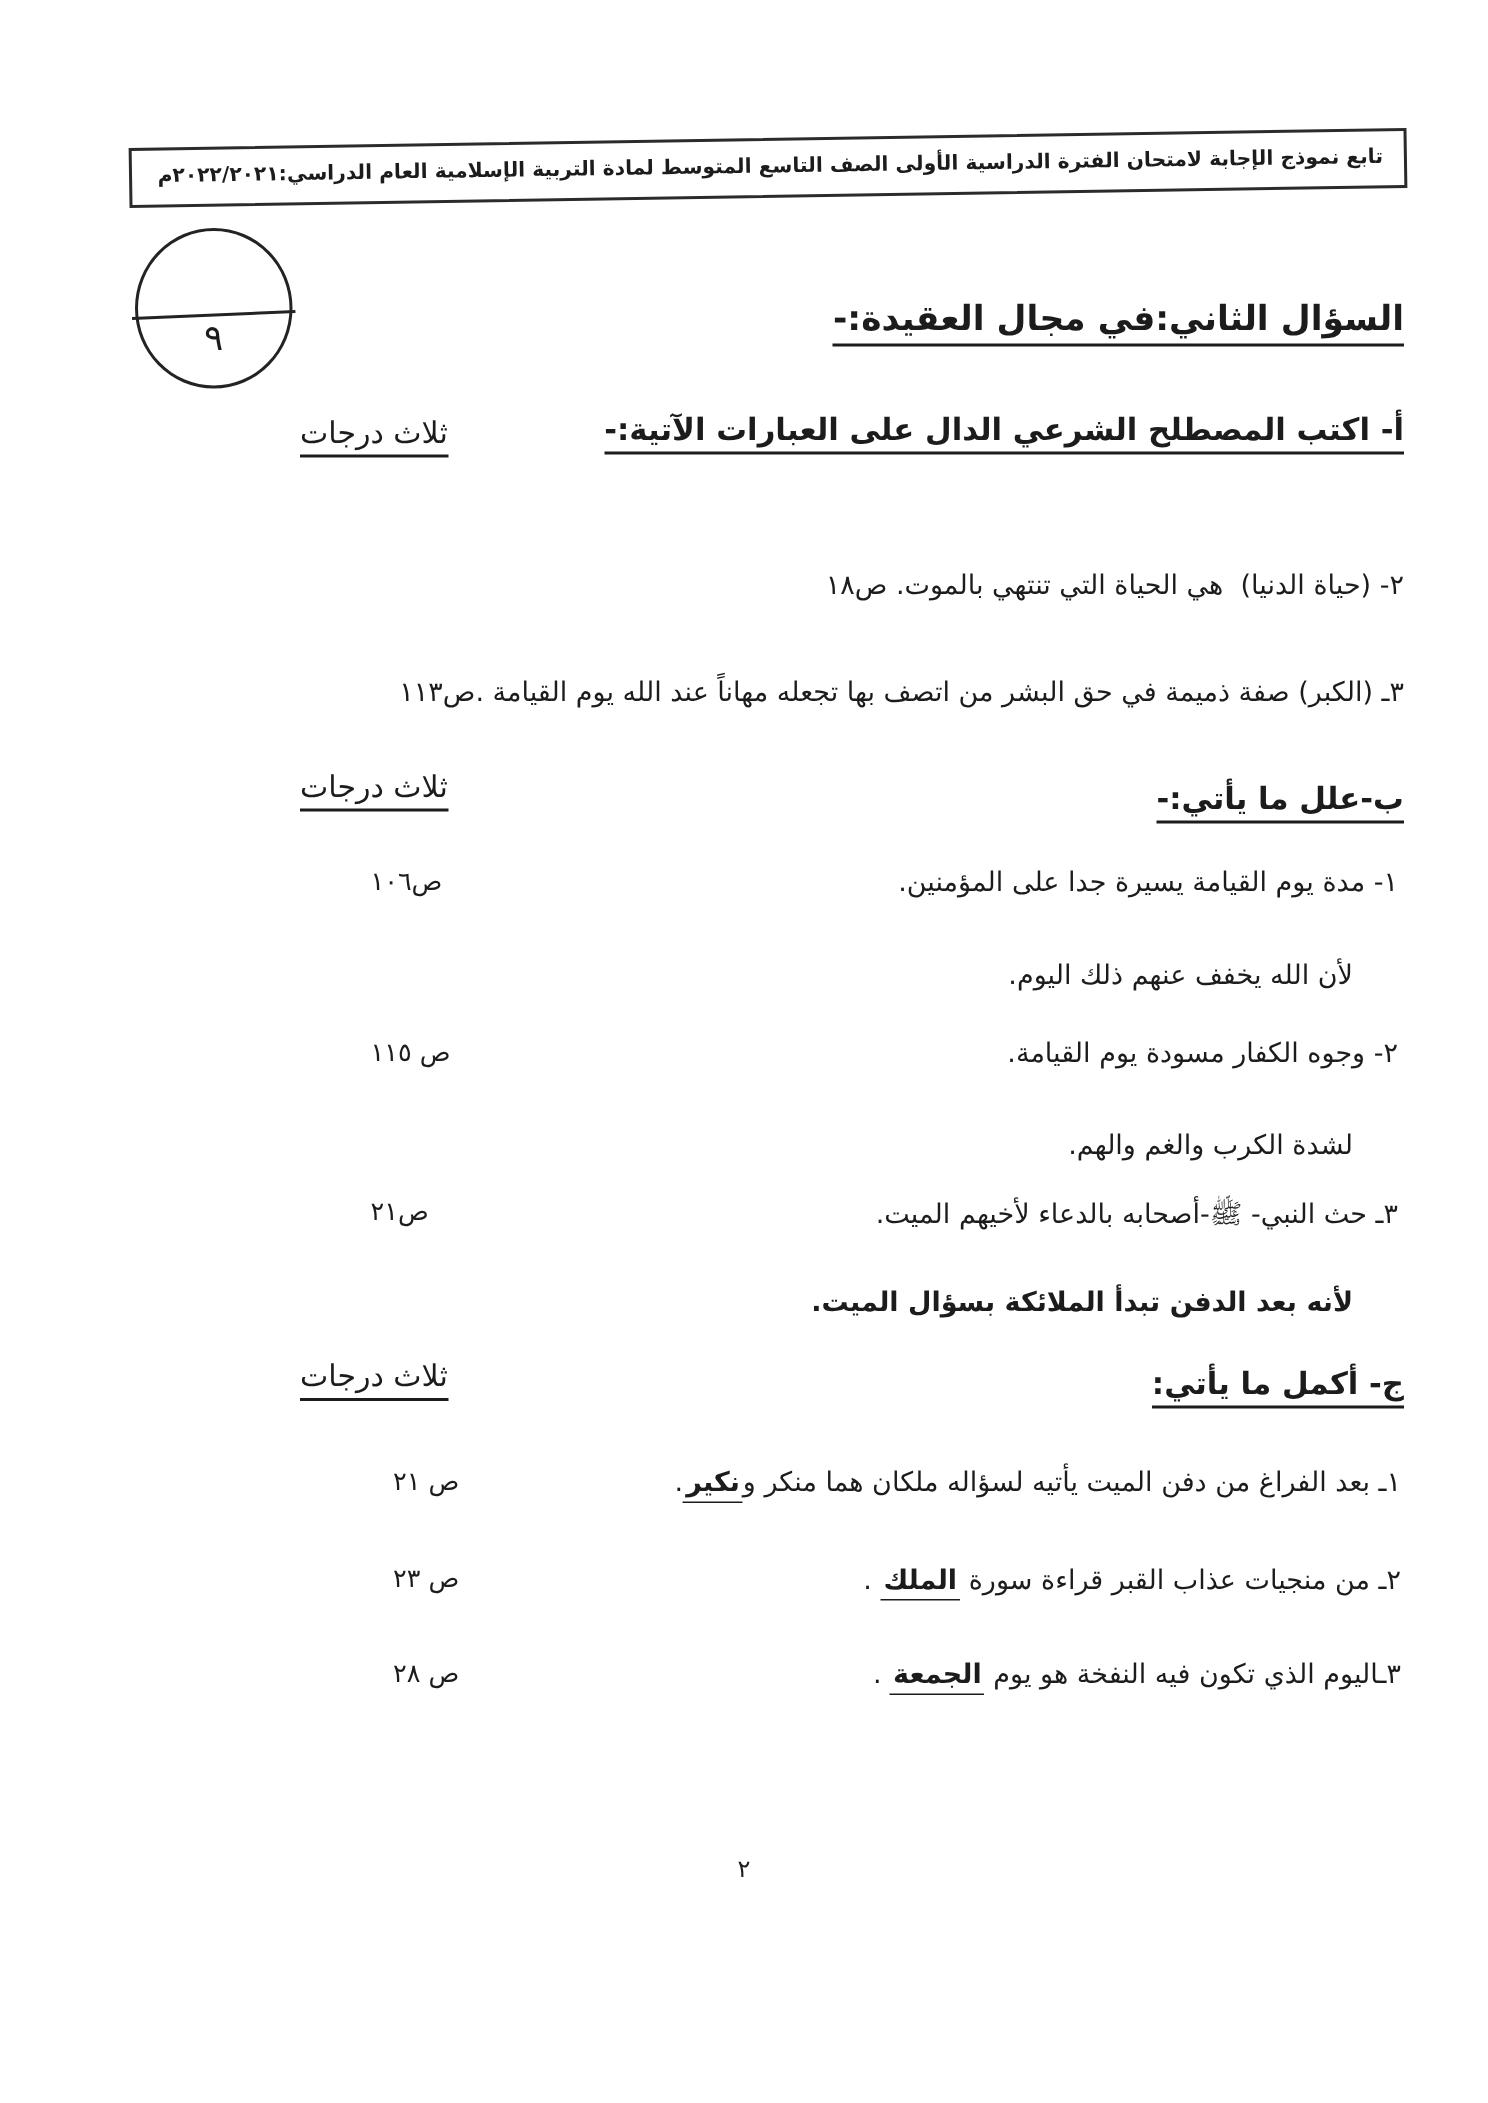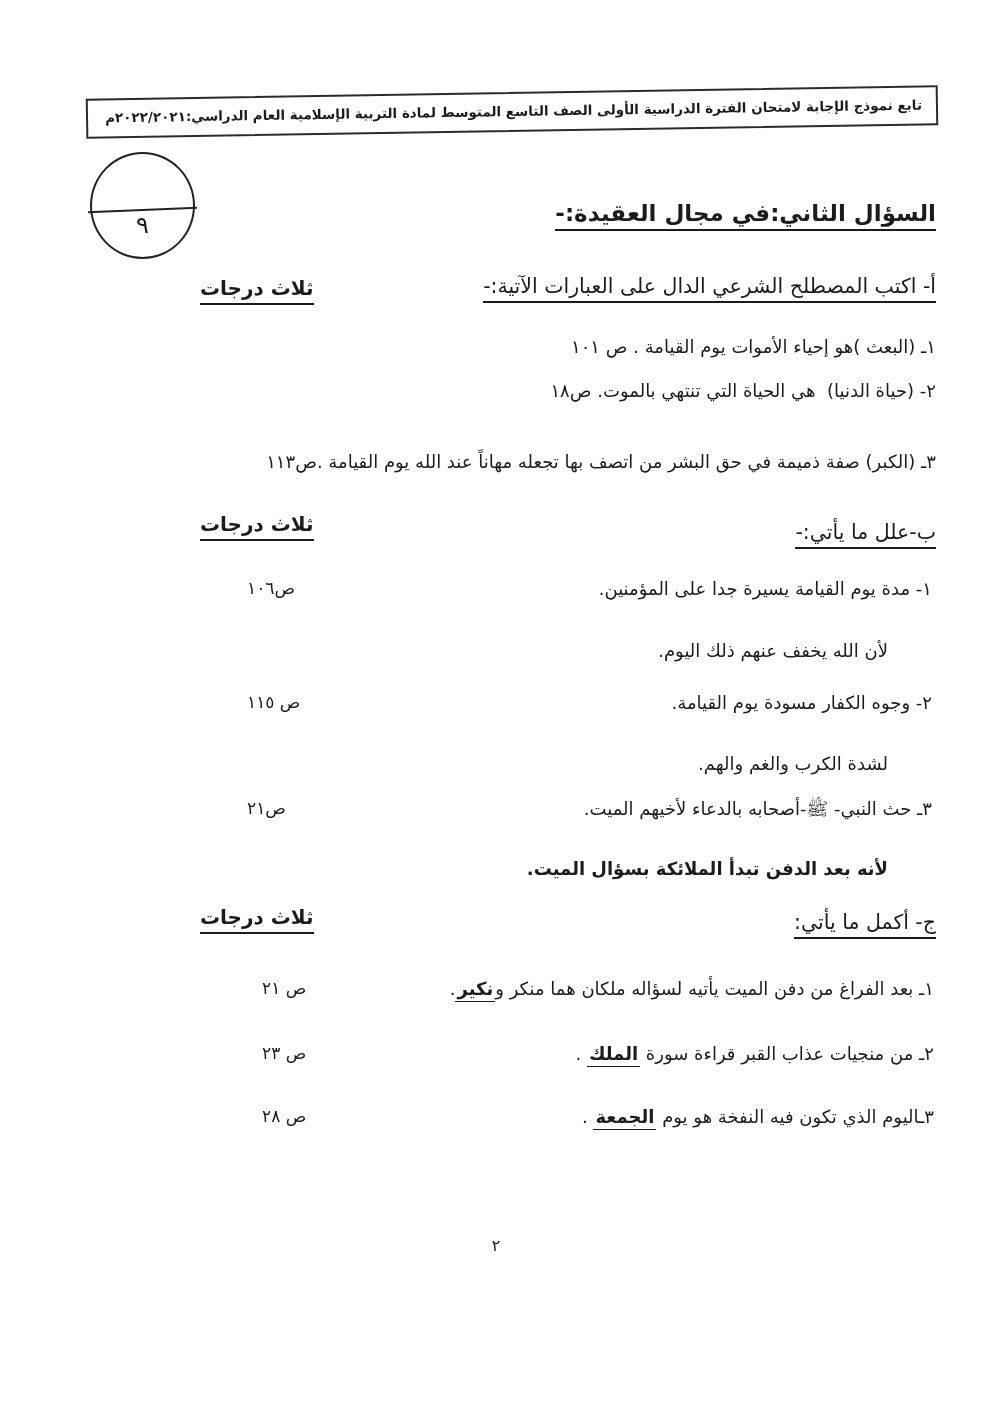--- a/index.html
+++ b/index.html
@@ -43,42 +43,42 @@
 
   .u{border-bottom:2.5px solid #1c1c1c;padding-bottom:3px;}
 
   .main-title{
     position:absolute;top:200px;right:56px;
     font-size:23px;font-weight:bold;
   }
 
   .sec-head{
     position:absolute;right:56px;
-    font-size:20.5px;font-weight:normal;
+    font-size:20.5px;font-weight:bold;
   }
   .marks{
     position:absolute;left:200px;
-    font-size:20px;font-weight:bold;
+    font-size:20px;font-weight:normal;
   }
 
   .a-item{
     position:absolute;right:56px;
     font-size:18px;white-space:pre-wrap;
   }
 
   .qrow{
     position:absolute;right:60px;left:215px;
     display:flex;justify-content:space-between;align-items:flex-start;
     font-size:18px;
   }
   .qrow .q{white-space:pre-wrap;}
   .qrow .pg{font-size:17px;white-space:nowrap;margin-left:32px;}
 
   .answer{
-    position:absolute;right:104px;
+    position:absolute;right:90px;
     font-size:18px;
   }
 
   .crow{
     position:absolute;right:58px;left:262px;
     display:flex;justify-content:space-between;align-items:flex-start;
     font-size:18px;
   }
   .crow .line{white-space:pre-wrap;margin-left:12px;}
   .crow .pg{font-size:17px;white-space:nowrap;}
@@ -110,21 +110,20 @@
     <span class="u">السؤال الثاني:في مجال العقيدة:-</span>
   </div>
 
   <div class="sec-head" style="top:274px;">
     <span class="u">أ- اكتب المصطلح الشرعي الدال على العبارات الآتية:-</span>
   </div>
   <div class="marks" style="top:276px;">
     <span class="u">ثلاث درجات</span>
   </div>
 
-  <div class="a-item" style="top:336px;">١ـ (البعث )هو إحياء الأموات يوم القيامة . ص ١٠١</div>
   <div class="a-item" style="top:380px;margin-left:26px;">٢- (حياة الدنيا)  هي الحياة التي تنتهي بالموت. ص١٨</div>
   <div class="a-item" style="top:423px;margin-top:28px;">٣ـ (الكبر) صفة ذميمة في حق البشر من اتصف بها تجعله مهاناً عند الله يوم القيامة .ص١١٣</div>
 
   <div class="sec-head" style="top:520px;text-align:center;">
     <span class="u">ب-علل ما يأتي:-</span>
   </div>
   <div class="marks" style="top:512px;">
     <span class="u">ثلاث درجات</span>
   </div>
 

